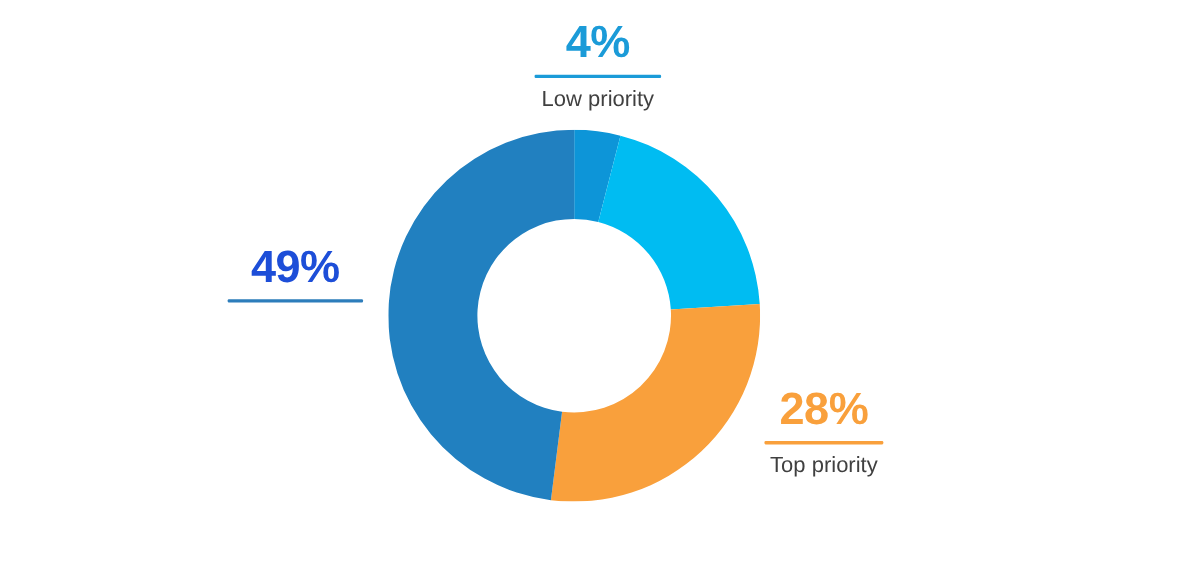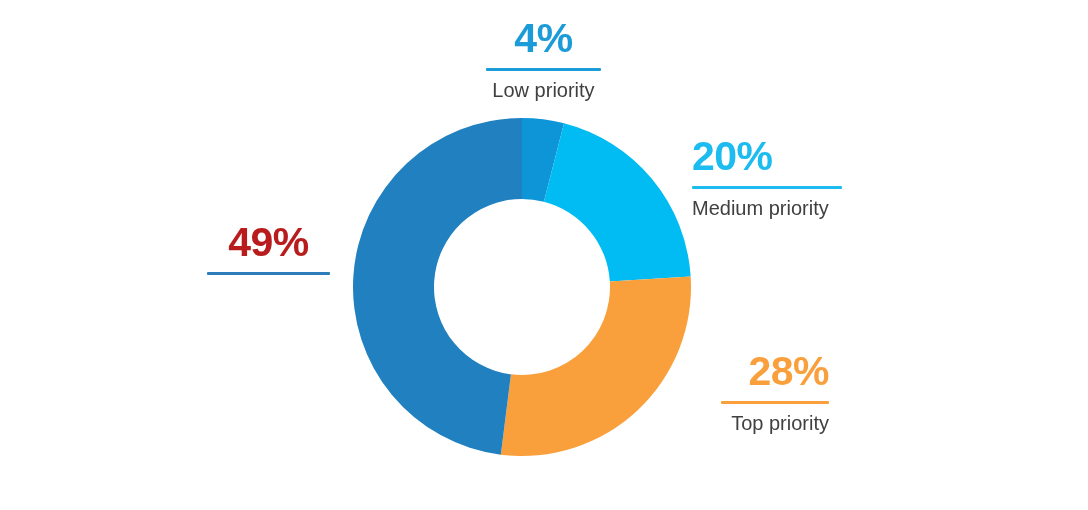--- a/index.html
+++ b/index.html
@@ -62,22 +62,21 @@
     left: 692px;
     top: 136px;
     width: 150px;
     align-items: flex-start;
   }
   
   #callout-top {
     left: 695px;
     top: 351px;
     width: 108px;
-    align-items: flex-end;
-    margin-left: 26px;
+    align-items: center;
   }
   
   #callout-high {
     left: 207px;
     top: 222px;
     width: 123px;
     align-items: center;
   }
 </style>
 </head>
@@ -96,30 +95,25 @@
         </g>
     </svg>
   </div>
 
   <div class="callout" id="callout-low">
     <div class="pct" style="color: rgb(27, 155, 216);">4%</div>
     <div class="rule" style="background: rgb(27, 155, 216);"></div>
     <div class="lbl">Low priority</div>
   </div>
 
-  <div class="callout" id="callout-medium">
-    <div class="pct" style="color: rgb(28, 187, 240);">20%</div>
-    <div class="rule" style="background: rgb(28, 187, 240);"></div>
-    <div class="lbl">Medium priority</div>
-  </div>
 
   <div class="callout" id="callout-top">
     <div class="pct" style="color: rgb(249, 160, 60);">28%</div>
     <div class="rule" style="background: rgb(249, 160, 60);"></div>
     <div class="lbl">Top priority</div>
   </div>
 
   <div class="callout" id="callout-high">
-    <div class="pct" style="color: #b91c1c;">49%</div>
+    <div class="pct" style="color: #1d4ed8;">49%</div>
     <div class="rule" style="background: rgb(45, 125, 187);"></div>
   </div>
 
 </div>
 
 </body></html>

